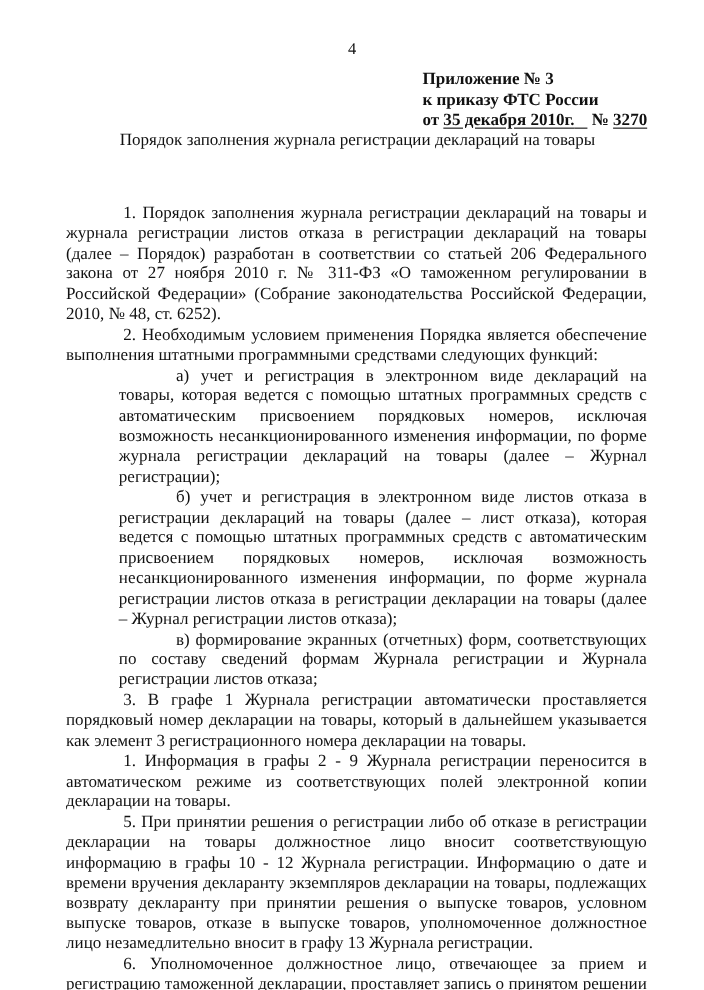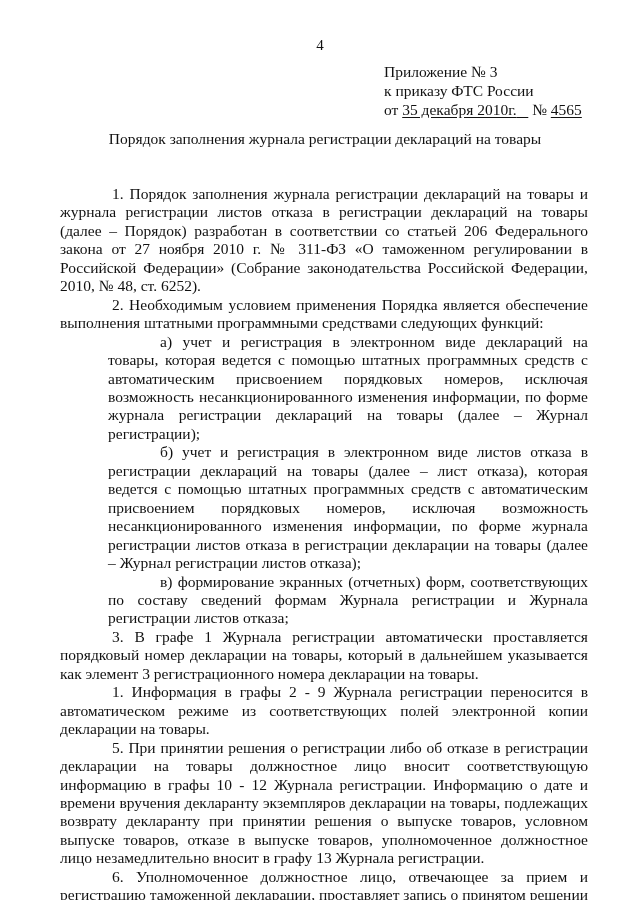--- a/index.html
+++ b/index.html
@@ -1,38 +1,38 @@
 <!DOCTYPE html>
 <html><head>
 <meta charset="utf-8">
 <style>
   html, body { margin: 0; padding: 0; background: #ffffff; }
   body { width: 640px; height: 900px; overflow: hidden; position: relative;
          font-family: "Liberation Serif", "DejaVu Serif", serif; color: #111; }
   .page-number { position: absolute; top: 37px; left: 0; width: 640px; text-align: center;
                  font-size: 15px; }
-  .appendix { position: absolute; left: 384px; top: 62px; font-size: 15.5px; line-height: 19px; }
+  .appendix { position: absolute; left: 384px; top: 62px; font-size: 15.5px; line-height: 19px; font-weight: bold; }
   .appendix .line { white-space: nowrap; }
   .u { text-decoration: underline; text-underline-offset: 2px; }
-  .title { position: absolute; left: 40px; width: 570px; top: 129px; text-align: center;
+  .title { position: absolute; left: 40px; width: 570px; top: 118px; text-align: center;
            font-size: 15.5px; line-height: 19px; }
   .body { position: absolute; left: 60px; width: 528px; top: 185px; font-size: 15.5px;
           line-height: 18.45px; }
   .body p { margin: 0; text-align: justify; text-align-last: left; text-indent: 52px; }
   .body p.sub { text-indent: 52px; margin-left: 48px; }
 </style>
 </head>
 <body>
 
 <div class="page-number">4</div>
 
 <div class="appendix">
   <div class="line">Приложение № 3</div>
   <div class="line">к приказу ФТС России</div>
-  <div class="line"><span>от </span><span class="u">35  декабря  2010г.</span><span class="u">&nbsp;&nbsp;&nbsp;</span>&nbsp;<span>№</span>&nbsp;<span class="u">4565</span></div>
+  <div class="line"><span>от </span><span class="u">35  декабря  2010г.</span><span class="u">&nbsp;&nbsp;&nbsp;</span>&nbsp;<span>№</span>&nbsp;<span class="u">3270</span></div>
 </div>
 
 <div class="title">
   <div>Порядок заполнения журнала регистрации деклараций на товары</div>
 </div>
 
 <div class="body">
   <p>1.  Порядок заполнения журнала регистрации деклараций на товары и журнала регистрации листов отказа в регистрации деклараций на товары (далее – Порядок) разработан в соответствии со статьей 206 Федерального закона от 27 ноября 2010 г. № 311-ФЗ «О таможенном регулировании в Российской Федерации» (Собрание законодательства Российской Федерации, 2010, № 48, ст. 6252).</p>
   <p>2.  Необходимым условием применения Порядка является обеспечение выполнения штатными программными средствами следующих функций:</p>
   <p class="sub">а) учет и регистрация в электронном виде деклараций на товары, которая ведется с помощью штатных программных средств с автоматическим присвоением порядковых номеров, исключая возможность несанкционированного изменения информации, по форме журнала регистрации деклараций на товары (далее – Журнал регистрации);</p>

